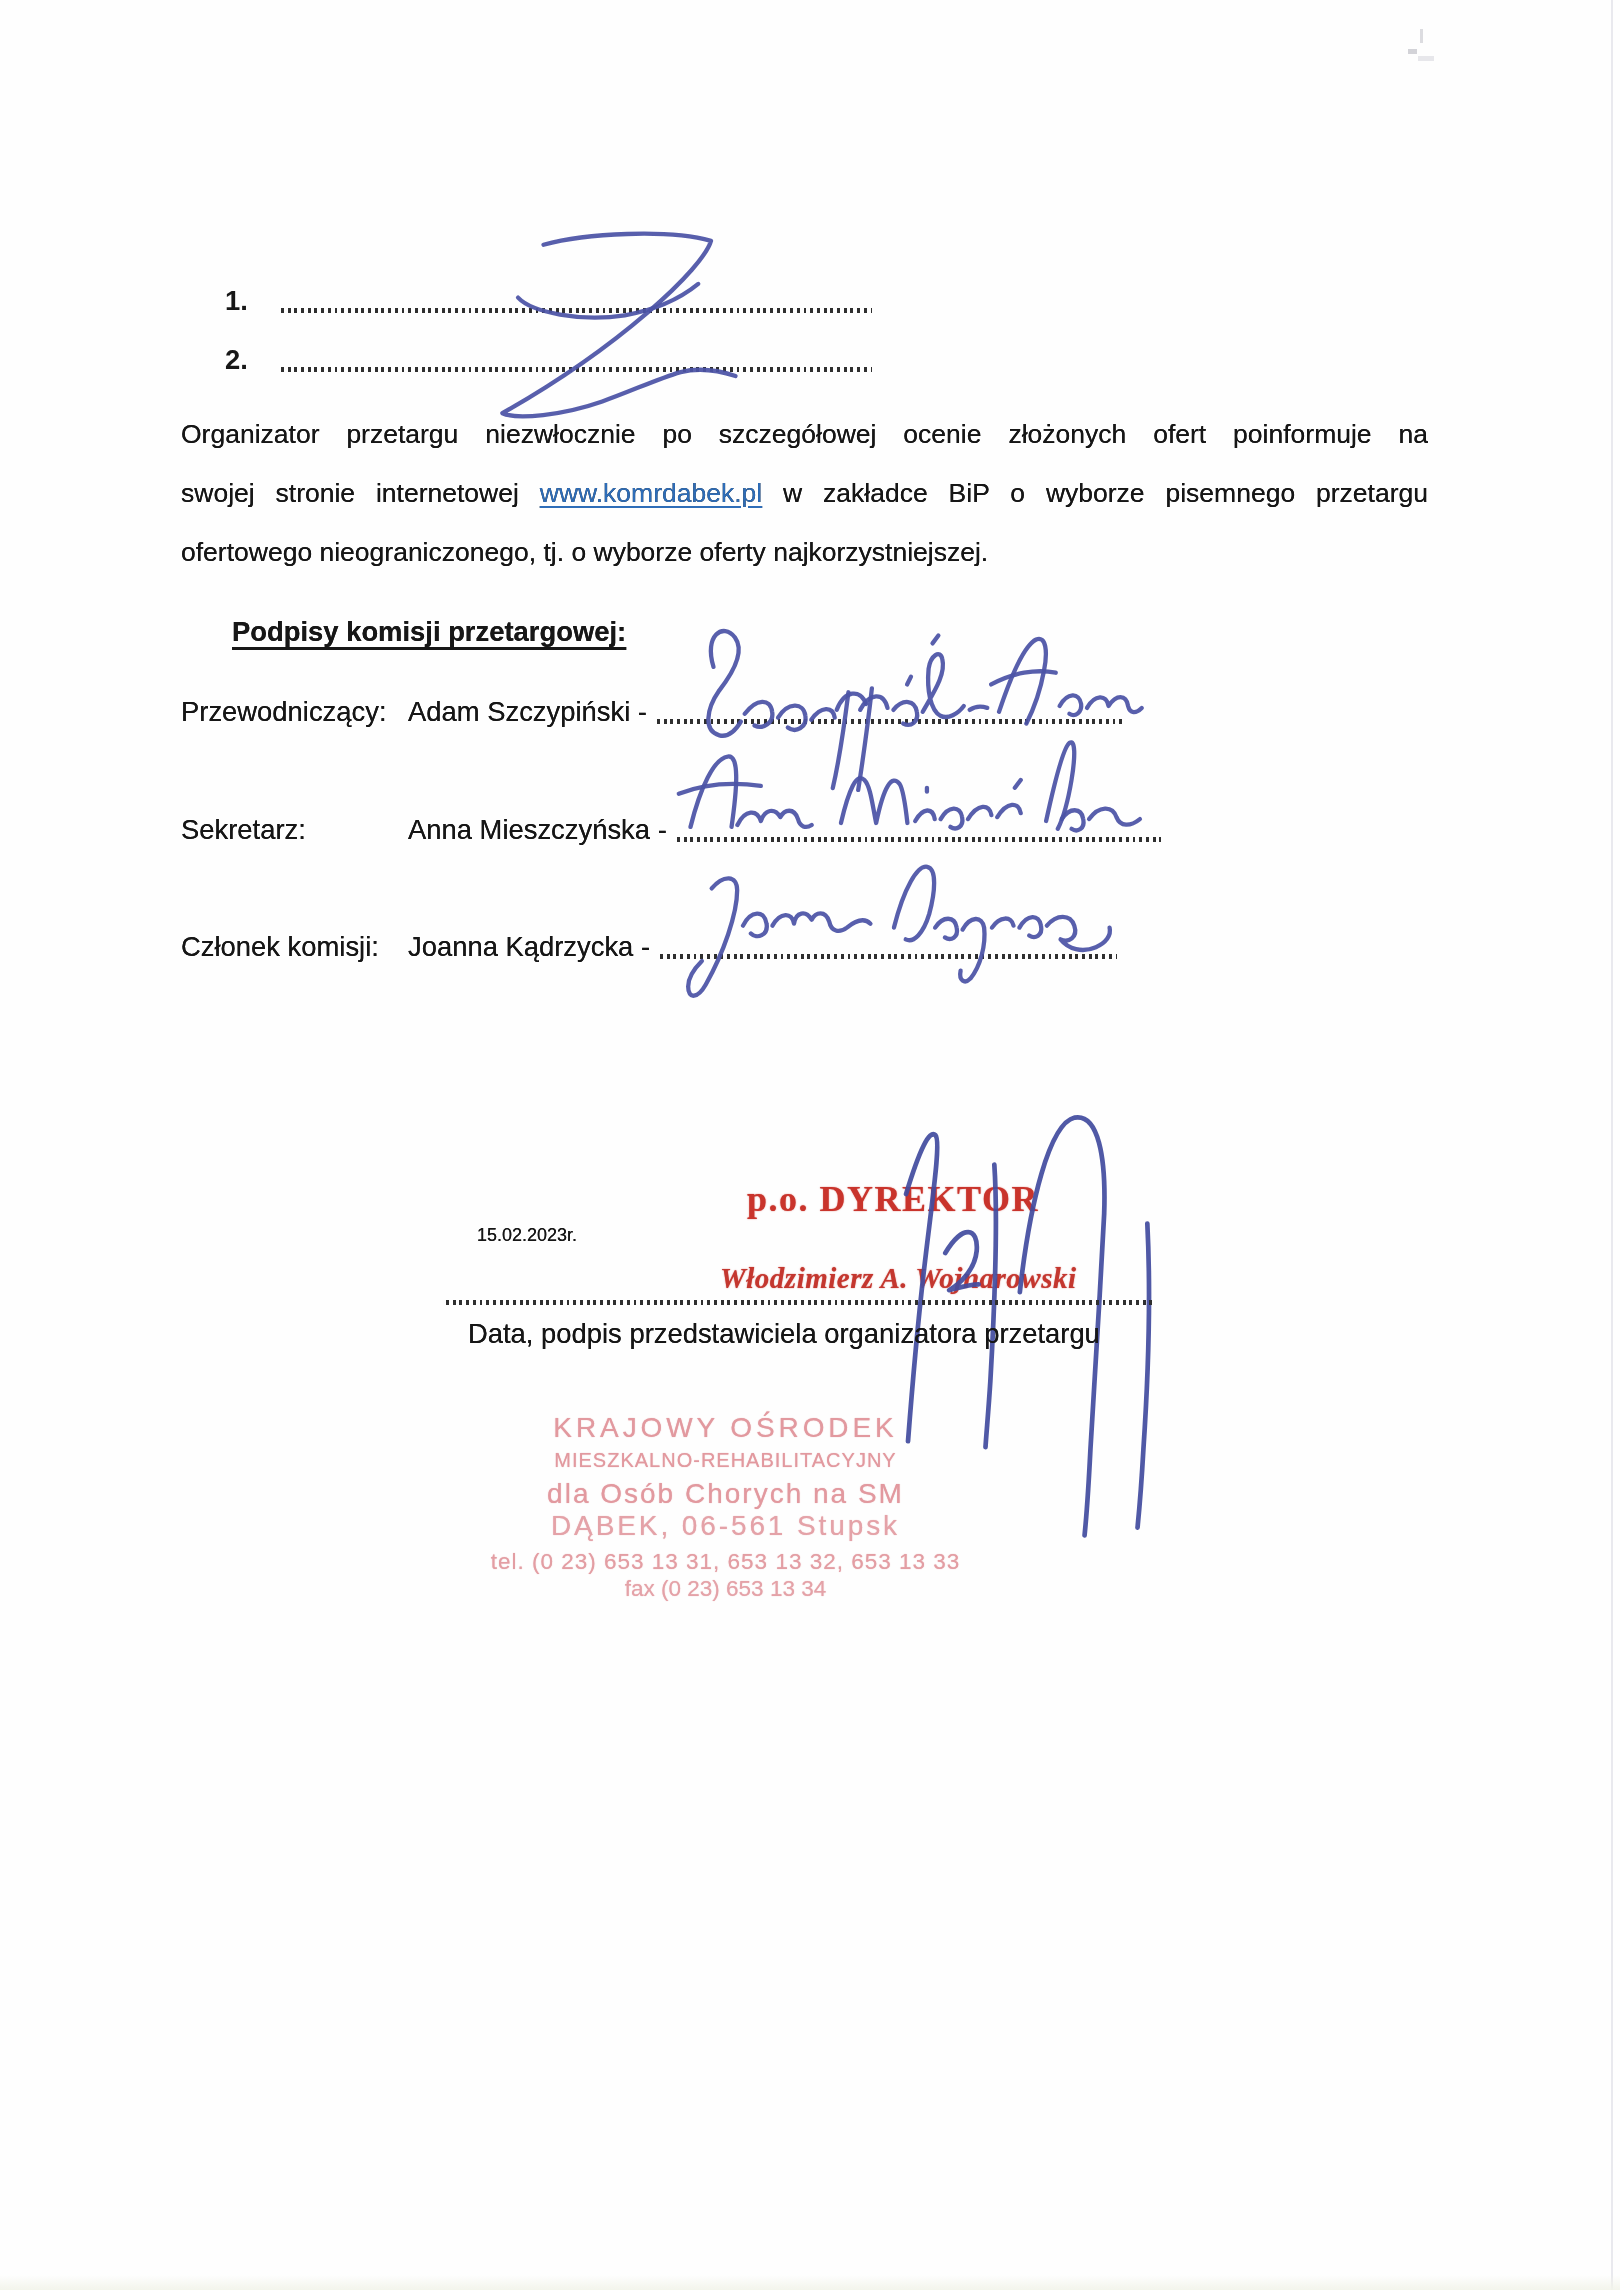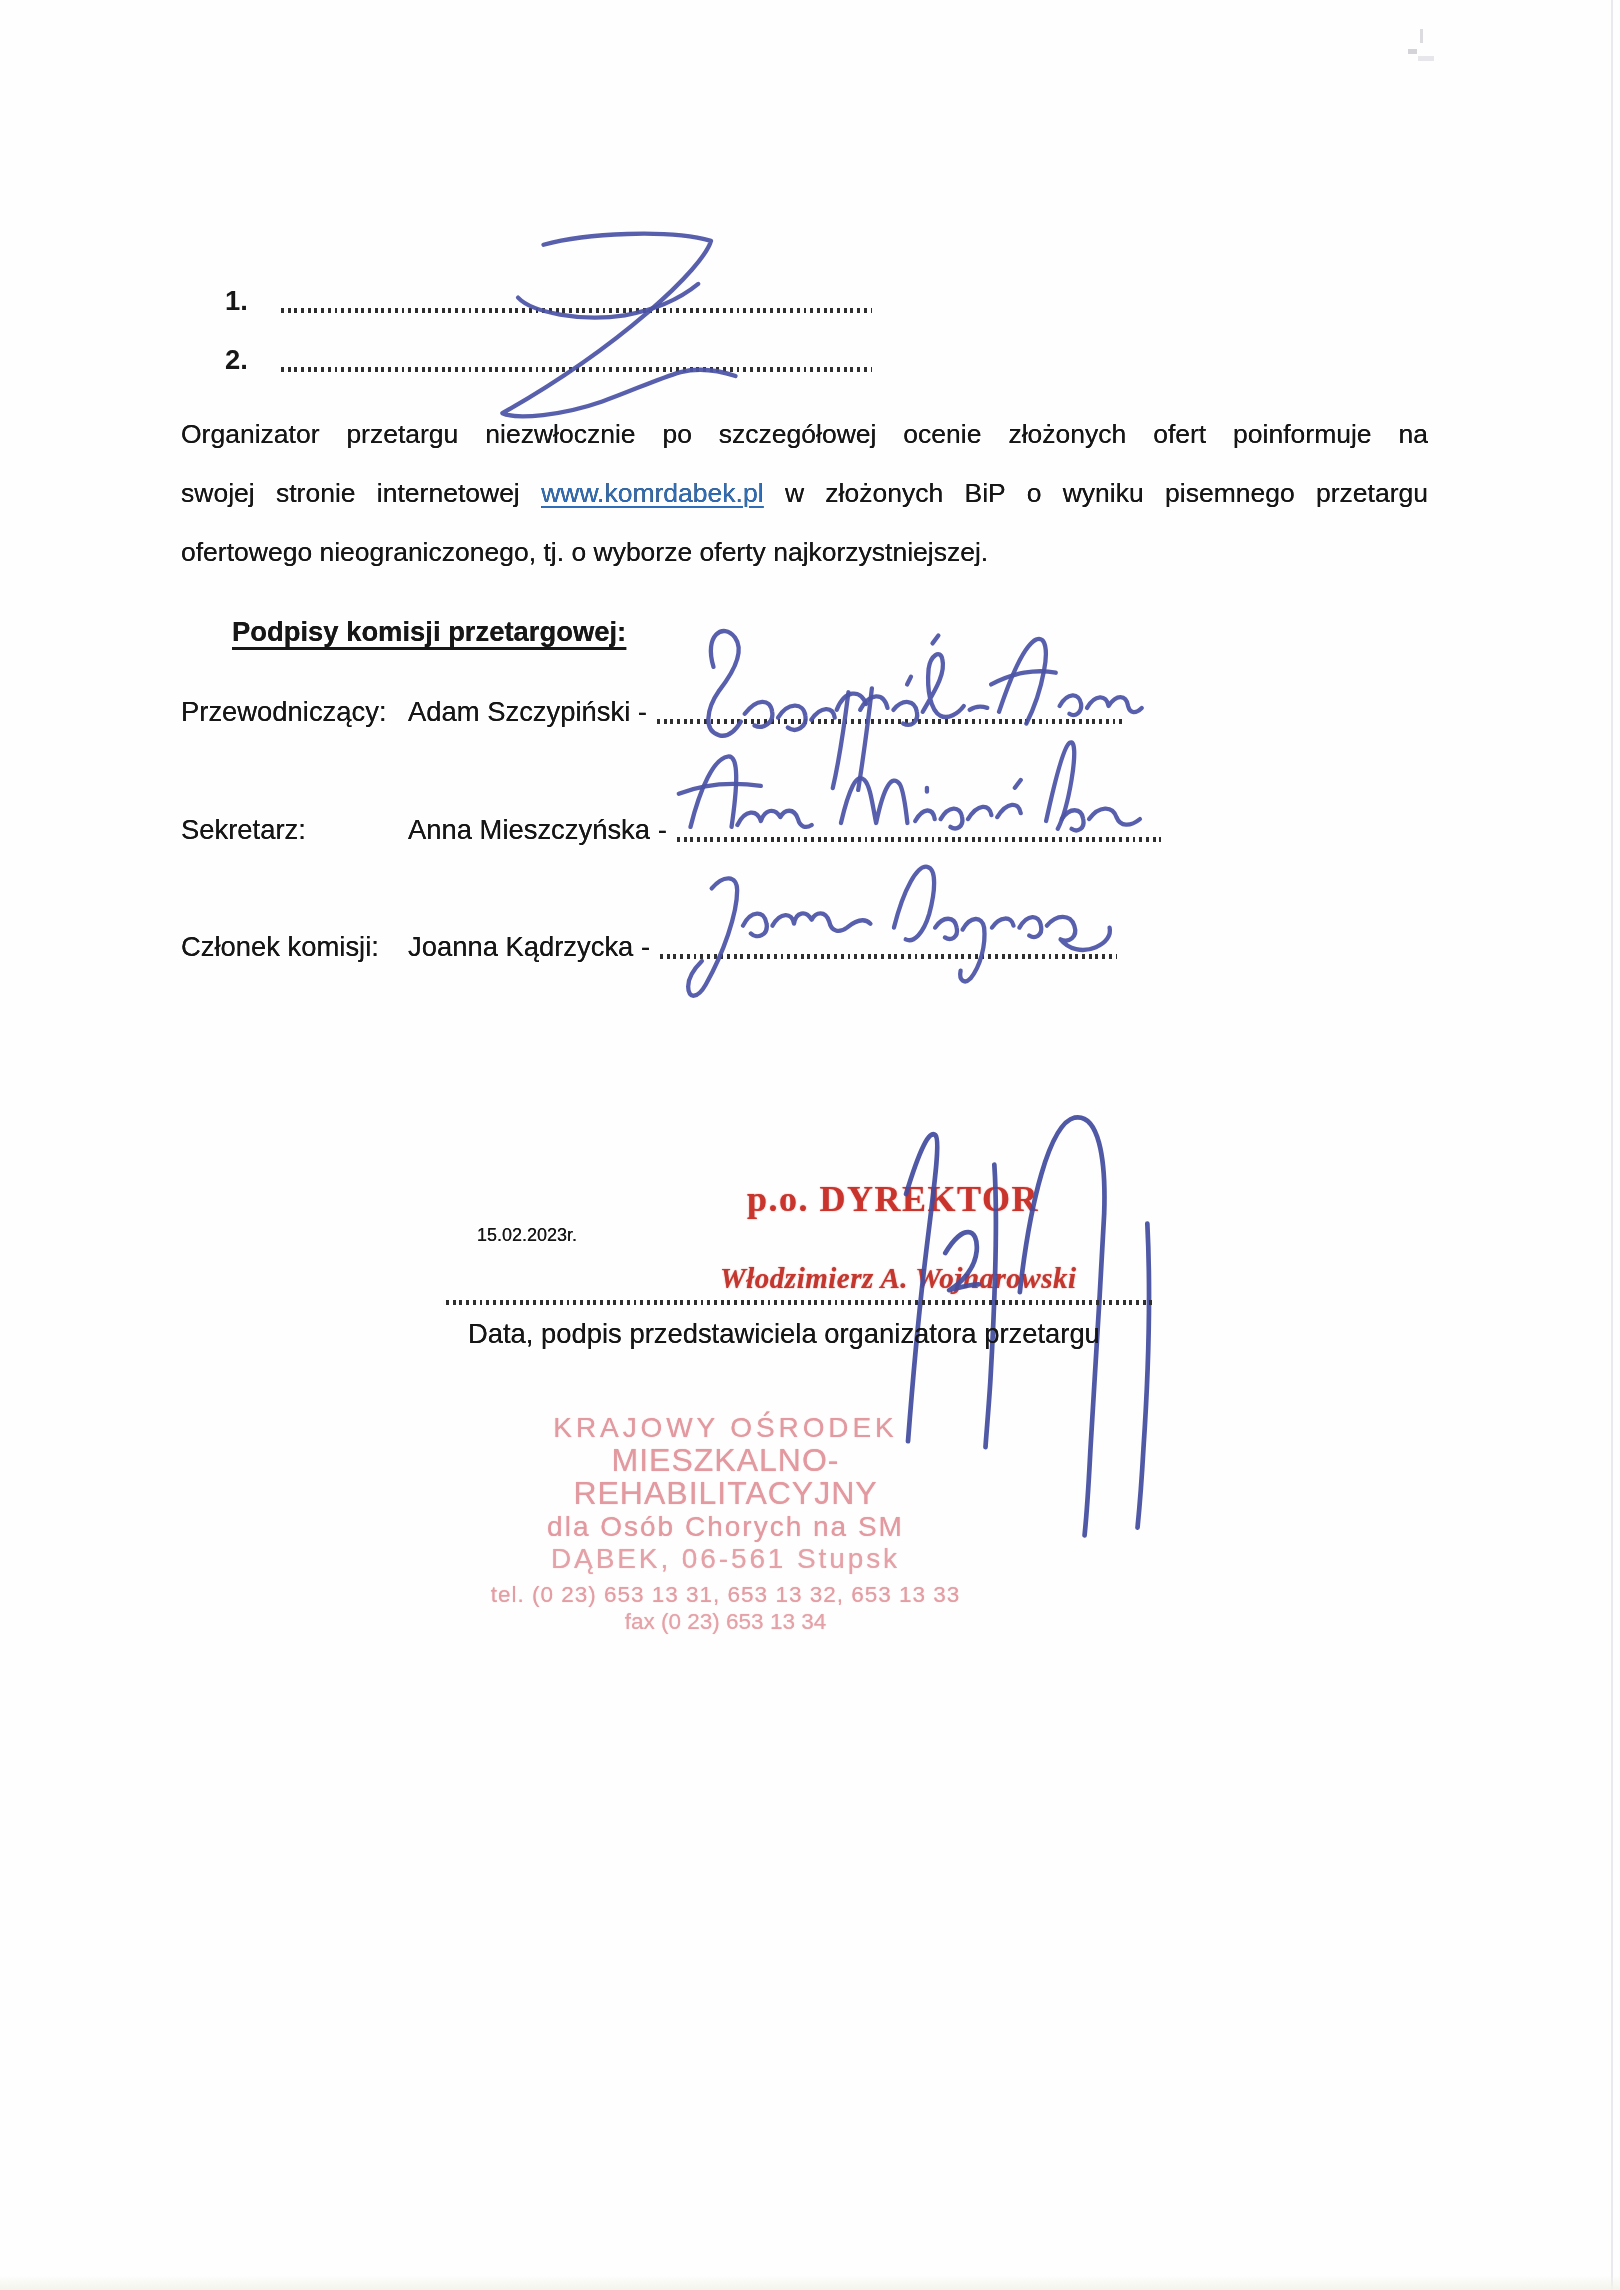--- a/index.html
+++ b/index.html
@@ -35,21 +35,21 @@
   .stamp-name{position:absolute;left:720px;top:1262px;font-family:"Liberation Serif","DejaVu Serif",serif;
               font-weight:700;font-style:italic;font-size:29px;letter-spacing:0.5px;color:#c4372f;
               text-shadow:0 0 1.3px rgba(196,55,47,.8);}
   .sign-dots{position:absolute;left:446px;top:1300px;width:706px;height:4.9px;
              background-image:repeating-linear-gradient(to right,#2f2f2f 0 2.9px,transparent 2.9px 6.7px);}
   .caption{position:absolute;left:468px;top:1318px;font-size:27.4px;color:#161616;text-shadow:0 0 0.5px #161616;}
   
   .inst-stamp{position:absolute;left:478px;top:1411px;width:495px;text-align:center;color:#e2999f;
               text-shadow:0 0 1px rgba(226,153,159,.85);}
   .inst-stamp .s1{font-size:28px;line-height:33px;letter-spacing:3.9px;}
-  .inst-stamp .s2{font-size:32px;line-height:33px;letter-spacing:1px;}
+  .inst-stamp .s2{font-size:20px;line-height:33px;letter-spacing:1px;}
   .inst-stamp .s3{font-size:28px;line-height:33px;letter-spacing:2px;}
   .inst-stamp .s4{font-size:28px;line-height:32px;letter-spacing:2.9px;opacity:.9;}
   .inst-stamp .s5{font-size:22.5px;line-height:26.5px;letter-spacing:1px;opacity:.95;margin-top:7px;}
   .inst-stamp .s6{font-size:22.5px;line-height:26.5px;opacity:.9;}
   
   .sig{position:absolute;}
   .sig path{fill:none;stroke:#4b53a6;stroke-width:4.4;stroke-linecap:round;stroke-linejoin:round;opacity:.93;}
   .sig.dir path{stroke:#434c9f;stroke-width:4.8;}
   
   .edge-line{position:absolute;left:1611px;top:0;width:2px;height:2291px;background:#e9e9ee;}
@@ -76,21 +76,21 @@
   <svg class="sig" style="left:473px;top:227px" width="284" height="201" viewBox="0 0 290 205">
     <path d="M 72 18 C 115 6 200 2 243 14 C 235 42 150 122 30 190 C 45 197 92 192 132 178 C 163 167 188 155 212 148 C 232 143 250 146 268 152"></path>
     <path d="M 46 72 C 60 87 110 97 155 90 C 190 84 214 71 230 58"></path>
   </svg>
 
   <div class="para">
     <div class="jline">Organizator przetargu niezwłocznie po szczegółowej ocenie złożonych ofert poinformuje na</div>
     <div class="jline">
       <span>swojej stronie internetowej</span>
       <a class="link">www.komrdabek.pl</a>
-      <span>w złożonych BiP o wyniku pisemnego przetargu</span>
+      <span>w zakładce BiP o wyborze pisemnego przetargu</span>
     </div>
     <div class="jline last">ofertowego nieograniczonego, tj. o wyborze oferty najkorzystniejszej.</div>
   </div>
 
   <div class="heading">Podpisy komisji przetargowej:</div>
 
   <div class="mrow" style="top:692px;width:941px">
     <span class="role">Przewodniczący:</span>
     <span class="mname">Adam Szczypiński -</span>
     <span class="dots"></span>

